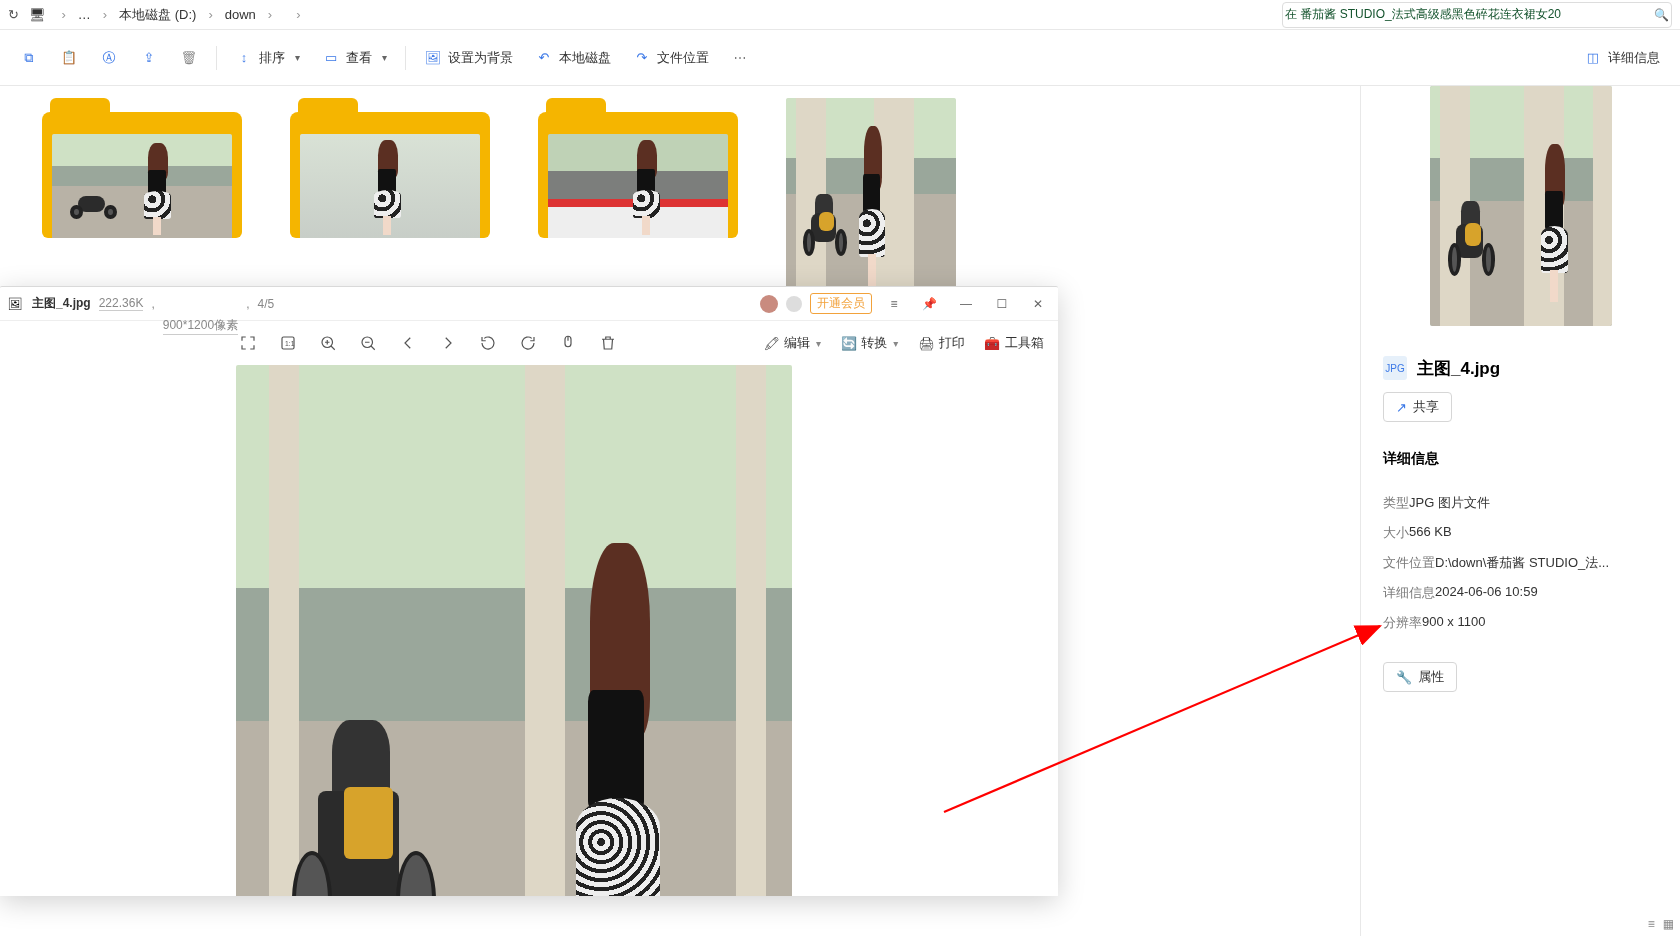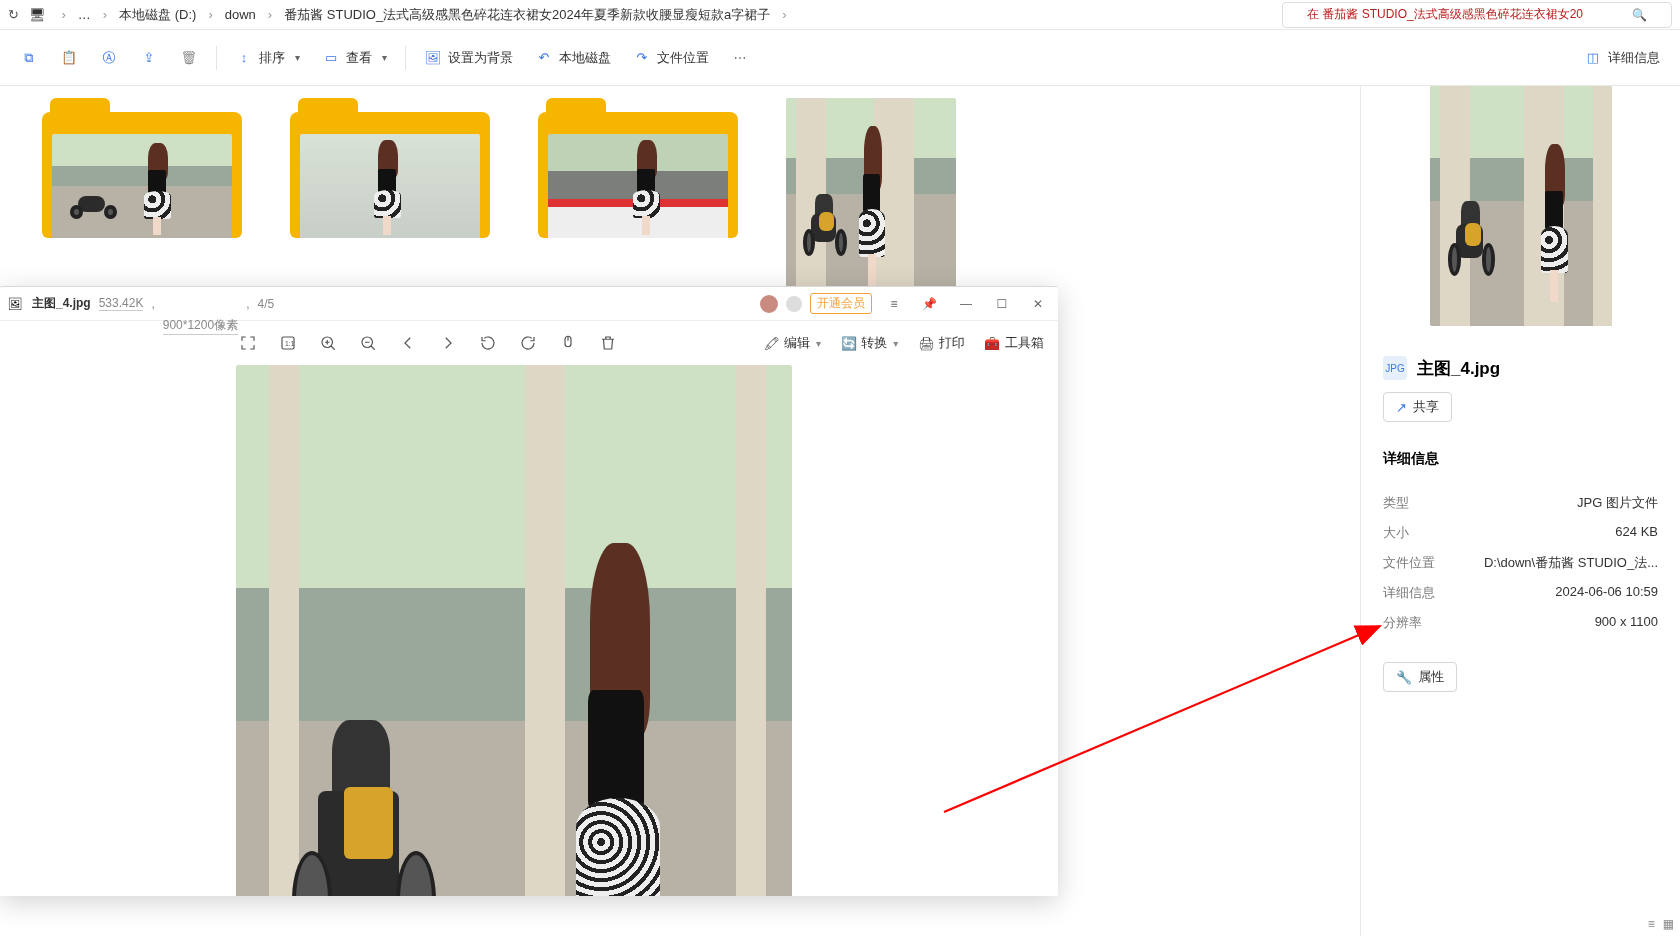--- a/index.html
+++ b/index.html
@@ -1,20 +1,20 @@
 <!DOCTYPE html>
 <html><head>
 <meta charset="utf-8">
 <style>
 *{box-sizing:border-box;margin:0;padding:0;font-family:"Microsoft YaHei","Segoe UI",sans-serif;}
 body{width:1680px;height:936px;background:#fff;overflow:hidden;position:relative;}
 .breadcrumb-bar{height:30px;display:flex;align-items:center;padding:0 8px;border-bottom:1px solid #e8e8e8;color:#333;font-size:13px;}
 .breadcrumb-bar .sep{margin:0 12px;color:#999;}
 .breadcrumb-bar .crumb{color:#333;}
-.breadcrumb-bar .search-box{margin-left:auto;width:390px;height:26px;border:1px solid #ddd;border-radius:4px;display:flex;align-items:center;padding:0 24px;color:#b91c1c;font-size:12px;}
+.breadcrumb-bar .search-box{margin-left:auto;width:390px;height:26px;border:1px solid #ddd;border-radius:4px;display:flex;align-items:center;padding:0 2px;color:#14532d;font-size:12px;}
 .breadcrumb-bar .search-box .sicon{margin-left:auto;}
 .toolbar{height:56px;display:flex;align-items:center;padding:0 10px;border-bottom:1px solid #e8e8e8;gap:2px;}
 .toolbar .tbtn{height:40px;padding:0 10px;display:flex;align-items:center;gap:6px;font-size:13px;color:#333;border-radius:4px;cursor:pointer;}
 .toolbar .icon{width:18px;height:18px;display:flex;align-items:center;justify-content:center;color:#3b78e7;}
 .toolbar .vline{width:1px;height:24px;background:#e5e5e5;margin:0 6px;}
 .toolbar .dd::after{content:"▾";font-size:10px;color:#666;margin-left:4px;}
 .toolbar .spacer{flex:1;}
 .tbtn.del .icon{color:#888;}
 .main-area{position:relative;height:850px;background:#fff;}
 .files{display:flex;gap:48px;padding:12px 42px;}
@@ -28,21 +28,21 @@
 
 .details-panel{position:absolute;top:0;right:0;bottom:0;width:320px;border-left:1px solid #e8e8e8;background:#fff;display:flex;flex-direction:column;align-items:center;padding:0 14px;}
 .details-panel .bigpreview{width:182px;height:240px;margin-top:0;background:#bfc9bf;border-radius:2px;position:relative;overflow:hidden;}
 .details-panel .title-row{display:flex;align-items:center;gap:10px;margin-top:30px;width:100%;padding:0 8px;}
 .details-panel .title-row .ficon{width:24px;height:24px;background:#e6f0fa;border-radius:3px;display:flex;align-items:center;justify-content:center;color:#3b78e7;font-size:10px;}
 .details-panel .title-row .fname{font-size:17px;font-weight:600;}
 .share-btn{margin-top:12px;align-self:flex-start;margin-left:8px;display:flex;align-items:center;gap:6px;padding:5px 12px;border:1px solid #d6d6d6;border-radius:4px;font-size:13px;color:#333;cursor:pointer;}
 .share-btn .sicon{color:#3b78e7;}
 .details-panel .section-title{margin-top:28px;font-weight:700;font-size:14px;align-self:flex-start;margin-left:8px;}
 .kv{width:100%;padding:0 8px;margin-top:14px;}
-.kv .row{display:flex;justify-content:space-between;font-size:13px;color:#555;margin:12px 0;}
+.kv .row{display:flex;font-size:13px;color:#555;margin:12px 0;}
 .kv .row .k{color:#7a7a7a;}
 .kv .row .v{color:#333;}
 .prop-btn{margin-top:18px;align-self:flex-start;margin-left:8px;display:flex;align-items:center;gap:6px;padding:5px 12px;border:1px solid #d6d6d6;border-radius:4px;font-size:13px;color:#333;cursor:pointer;}
 .prop-btn .picon{color:#888;}
 
 .viewer{position:absolute;top:200px;left:0;width:1058px;height:610px;background:#fff;border-top:1px solid #d9d9d9;box-shadow:0 6px 28px rgba(0,0,0,.18);border-radius:2px 2px 0 0;}
 .viewer-title{height:34px;display:flex;align-items:center;padding:0 6px;font-size:12px;gap:8px;border-bottom:1px solid #eee;}
 .viewer-title .vicon{width:18px;height:18px;display:flex;align-items:center;justify-content:center;}
 .viewer-title .dim{color:#888;}
 .viewer-title .fname{font-weight:600;color:#333;}
@@ -87,21 +87,20 @@
 <div class="breadcrumb-bar">
   <span class="icon" style="color:#555;margin-right:10px;">↻</span>
   <span style="margin-right:4px;">🖥</span>
   <span class="sep">›</span>
   <span class="crumb">…</span>
   <span class="sep">›</span>
   <span class="crumb">本地磁盘 (D:)</span>
   <span class="sep">›</span>
   <span class="crumb">down</span>
   <span class="sep">›</span>
-  <span class="crumb" style="max-width:560px;white-space:nowrap;overflow:hidden;text-overflow:ellipsis;">番茄酱 STUDIO_法式高级感黑色碎花连衣裙女2024年夏季新款收腰显瘦短款a字裙子</span>
   <span class="sep">›</span>
   <div class="search-box">
     <span style="flex:1;white-space:nowrap;overflow:hidden;text-overflow:ellipsis;">在 番茄酱 STUDIO_法式高级感黑色碎花连衣裙女20</span>
     <span class="sicon">🔍</span>
   </div>
 </div>
 
 <div class="toolbar">
   <div class="tbtn">
       <span class="icon">⧉</span>
@@ -262,21 +261,21 @@
       <span>共享</span>
     </div>
     <div class="section-title">详细信息</div>
     <div class="kv">
       <div class="row">
           <span class="k">类型</span>
           <span class="v">JPG 图片文件</span>
         </div>
       <div class="row">
           <span class="k">大小</span>
-          <span class="v">624 KB</span>
+          <span class="v">566 KB</span>
         </div>
       <div class="row">
           <span class="k">文件位置</span>
           <span class="v">D:\down\番茄酱 STUDIO_法...</span>
         </div>
       <div class="row">
           <span class="k">详细信息</span>
           <span class="v">2024-06-06 10:59</span>
         </div>
       <div class="row">
@@ -287,21 +286,21 @@
     <div class="prop-btn">
       <span class="picon">🔧</span>
       <span>属性</span>
     </div>
   </div>
 
   <div class="viewer">
     <div class="viewer-title">
       <span class="vicon">🖼</span>
       <span class="fname">主图_4.jpg</span>
-      <span class="dim" style="border-bottom:1px solid #ccc;">533.42K</span>
+      <span class="dim" style="border-bottom:1px solid #ccc;">222.36K</span>
       <span class="dim">,</span>
       <span class="dim" style="border-bottom:1px solid #ccc;margin-top:44px;">900*1200像素</span>
       <span class="dim">,</span>
       <span class="dim">4/5</span>
       <span class="spacer"></span>
       <span class="chip">
           <span class="avatar"></span>
         </span>
       <span class="grey-dot"></span>
       <span class="membership">开通会员</span>

